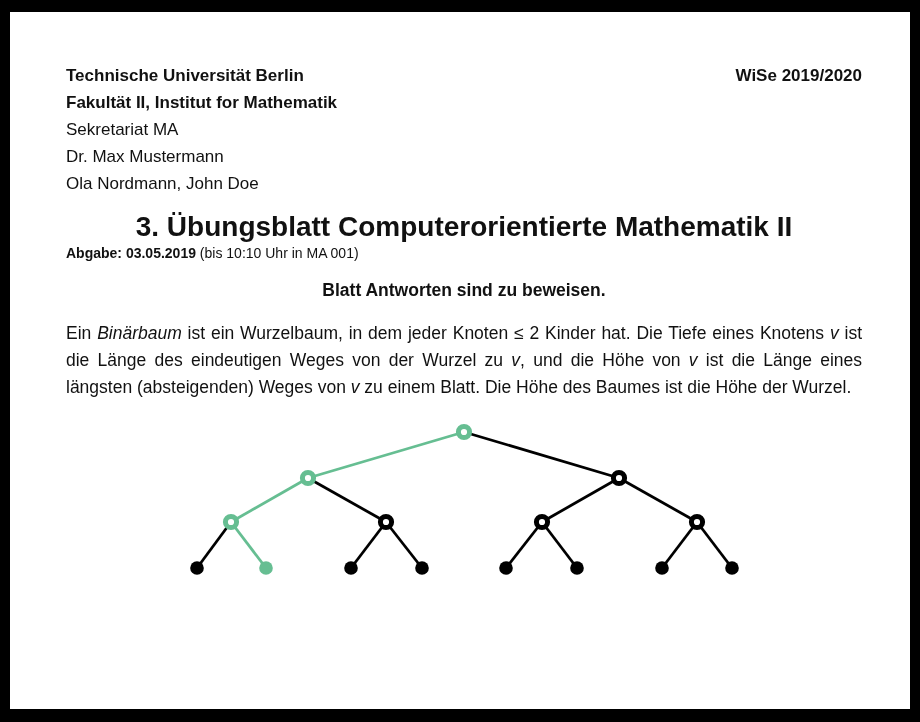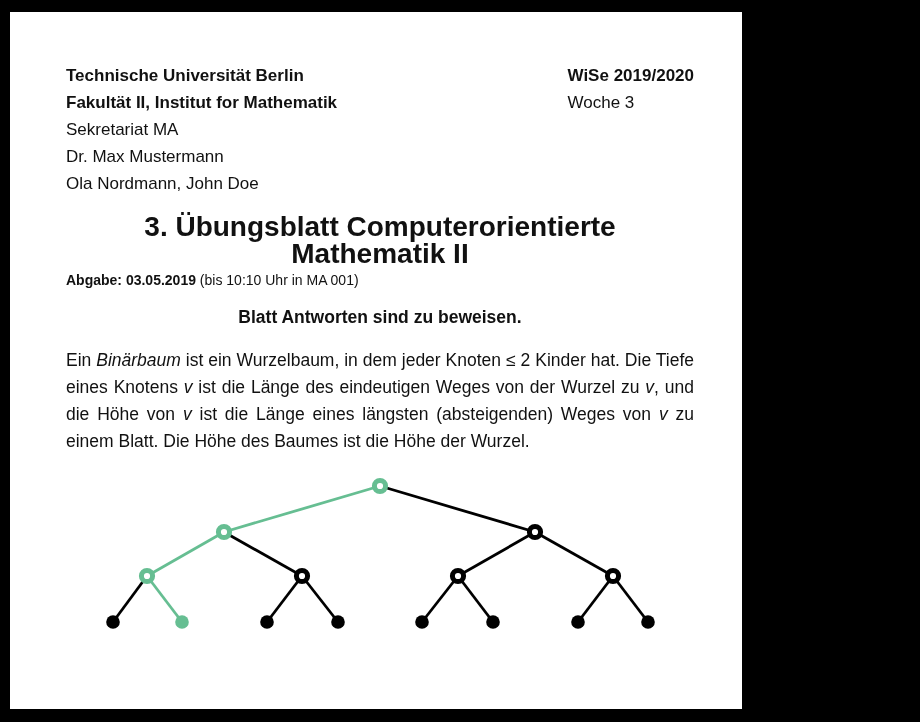--- a/index.html
+++ b/index.html
@@ -7,21 +7,21 @@
   body {
     background: #000000;
     font-family: "Liberation Sans", sans-serif;
     color: #111111;
     position: relative;
     overflow: hidden;
   }
   .page {
     position: absolute;
     left: 10px; top: 12px;
-    width: 732px; height: 697px;
+    width: 900px; height: 697px;
     background: #ffffff;
     padding: 50px 48px 0 56px;
   }
   .header-row {
     display: flex;
     justify-content: space-between;
     font-size: 17px;
     line-height: 27px;
   }
   .header-col-right { text-align: left; }
@@ -75,21 +75,20 @@
   <div class="header-row">
     <div class="header-col-left">
         <div class="hline b">Technische Universität Berlin</div>
         <div class="hline b">Fakultät II, Institut for Mathematik</div>
         <div class="hline">Sekretariat MA</div>
         <div class="hline">Dr. Max Mustermann</div>
         <div class="hline">Ola Nordmann, John Doe</div>
       </div>
     <div class="header-col-right">
         <div class="hline b">WiSe 2019/2020</div>
-        <div class="hline">Woche 3</div>
       </div>
   </div>
 
   <div class="doc-title">3. Übungsblatt Computerorientierte Mathematik II</div>
 
   <div class="submission">
     <span class="b">Abgabe: 03.05.2019</span><span> (bis 10:10 Uhr in MA 001)</span>
   </div>
 
   <div class="notice">Blatt Antworten sind zu beweisen.</div>

